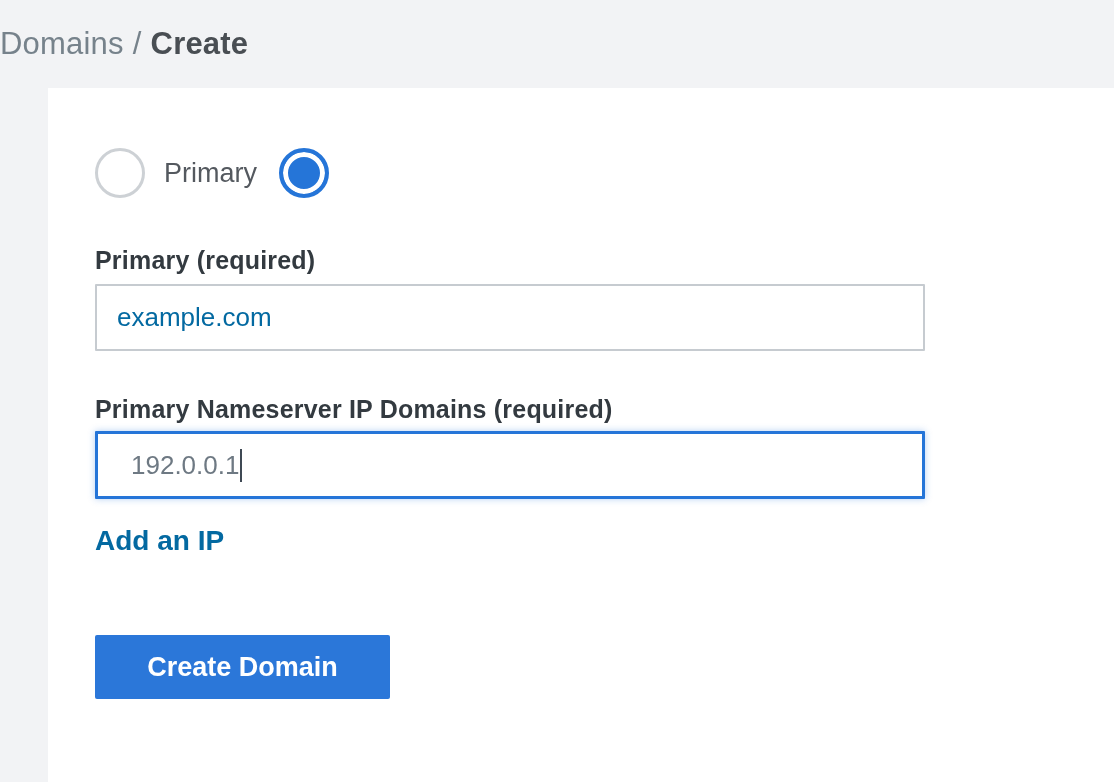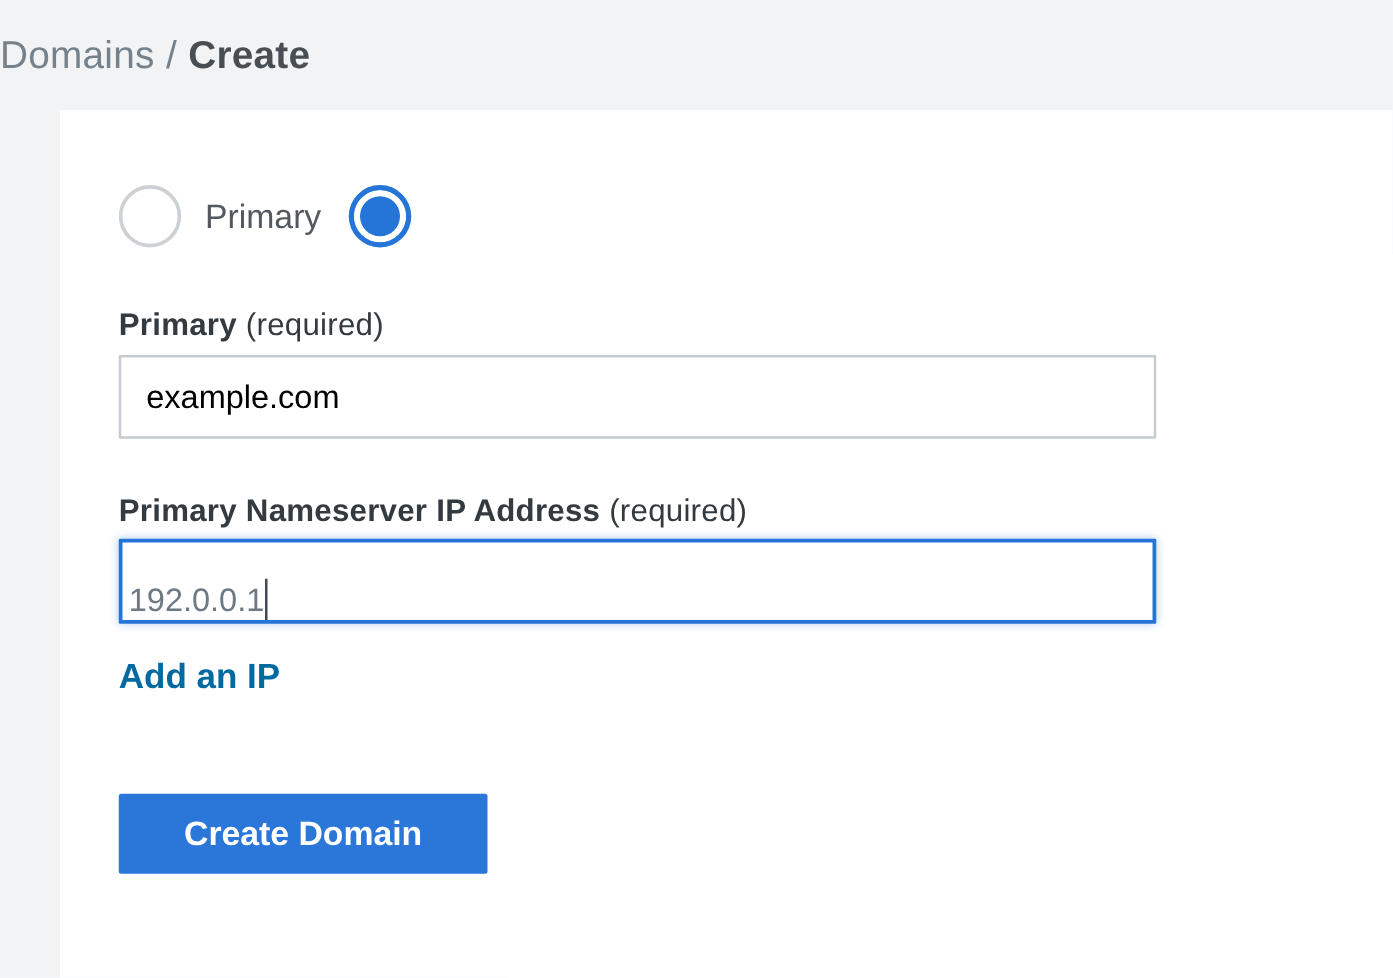--- a/index.html
+++ b/index.html
@@ -61,47 +61,47 @@
     font-size: 27px;
     color: #54595f;
   }
   
   .field-label {
     font-size: 25px;
     color: #333a40;
     letter-spacing: 0.2px;
   }
   .field-label .label-strong { font-weight: 700; }
-  .field-label .label-required { font-weight: 400; }
+  .field-label .label-required { font-weight: 700; }
   .label-domain { margin-top: 48px; }
   .label-ip { margin-top: 44px; }
   
   .text-input {
     display: block;
     margin-top: 9px;
     width: 830px; height: 67px;
     border: 2px solid #c6cbd0;
     border-radius: 1px;
     background: #ffffff;
     font-family: "Liberation Sans", "DejaVu Sans", sans-serif;
     font-size: 26px;
-    color: #000000;
+    color: #0369a1;
     padding: 0 20px;
     outline: none;
   }
   .fake-input {
     margin-top: 7px;
     width: 830px; height: 68px;
     border: 3px solid #2575d8;
     border-radius: 1px;
     background: #ffffff;
     box-shadow: 0 0 7px rgba(43,119,217,0.35);
     display: flex;
-    align-items: flex-end;
-    padding: 0 5px;
+    align-items: center;
+    padding: 0 33px;
     font-size: 26px;
     color: #6e7983;
     cursor: text;
   }
   .caret {
     display: inline-block;
     width: 2px; height: 33px;
     background: #3f4954;
     margin-left: 1px;
   }
@@ -152,21 +152,21 @@
     </div>
   </div>
 
   <div class="field-label label-domain">
     <span class="label-strong">Primary</span>
     <span class="label-required">(required)</span>
   </div>
   <input class="text-input" type="text" value="example.com" style="">
 
   <div class="field-label label-ip">
-    <span class="label-strong">Primary Nameserver IP Address</span>
+    <span class="label-strong">Primary Nameserver IP Domains</span>
     <span class="label-required">(required)</span>
   </div>
   <div class="fake-input" role="textbox" tabindex="0">
     <span>192.0.0.1</span>
       <span class="caret"></span>
   </div>
 
   <a class="add-ip-link" href="#">Add an IP</a>
 
   <button class="submit-btn">Create Domain</button>

